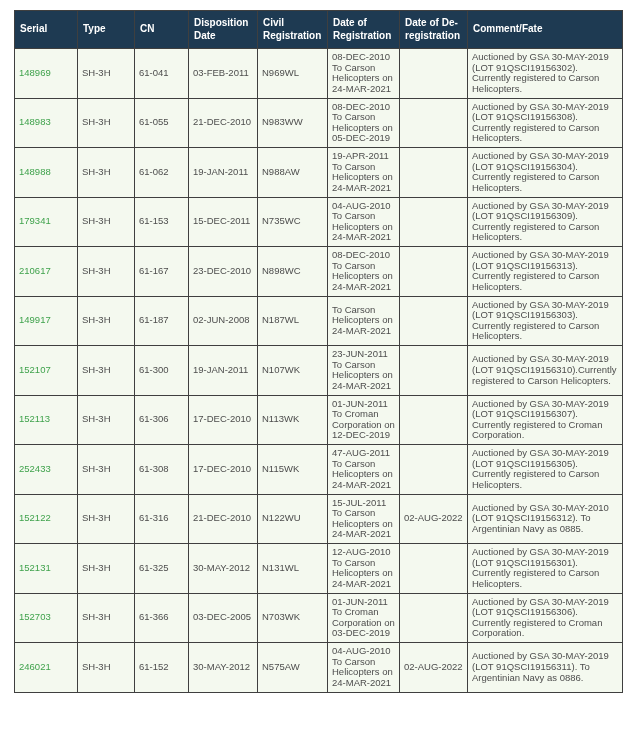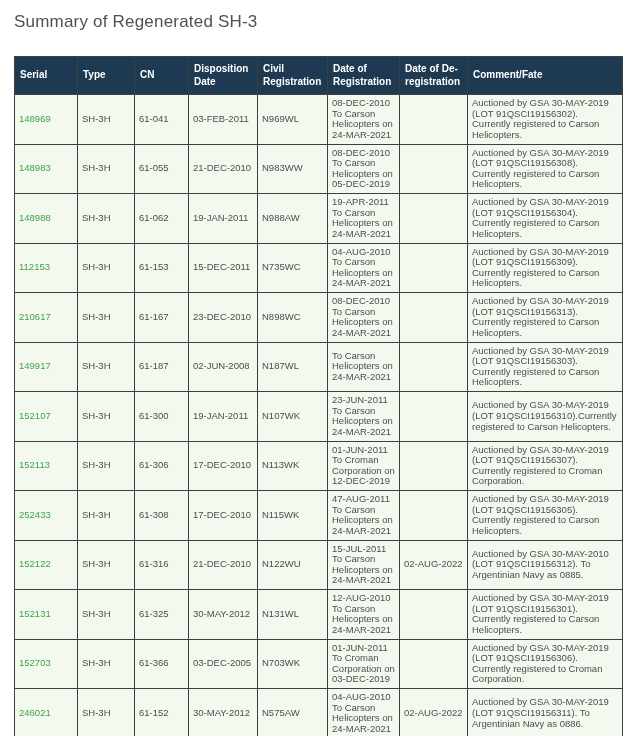--- a/index.html
+++ b/index.html
@@ -71,21 +71,20 @@
   col.c-disp   { width: 69px; }
   col.c-civil  { width: 70px; }
   col.c-reg    { width: 72px; }
   col.c-dereg  { width: 68px; }
   col.c-comment{ width: 155px; }
 </style>
 </head>
 <body>
 
 <div class="page">
-  <h1 class="page-title">Summary of Regenerated SH-3</h1>
 
   <table class="sh3">
     <colgroup>
       <col class="c-serial">
         <col class="c-type">
         <col class="c-cn">
         <col class="c-disp">
       <col class="c-civil">
         <col class="c-reg">
         <col class="c-dereg">
@@ -148,21 +147,21 @@
           <td class="pre-wrap">19-APR-2011
 To Carson
 Helicopters on
 24-MAR-2021</td>
           <td></td>
           <td>Auctioned by GSA 30-MAY-2019 (LOT 91QSCI19156304). Currently registered to Carson Helicopters.</td>
         </tr>
 
         <tr>
           <td>
-            <a class="serial-link" href="#">112153</a>
+            <a class="serial-link" href="#">179341</a>
           </td>
           <td>SH-3H</td>
           <td>61-153</td>
           <td>15-DEC-2011</td>
           <td>N735WC</td>
           <td class="pre-wrap">04-AUG-2010
 To Carson
 Helicopters on
 24-MAR-2021</td>
           <td></td>

